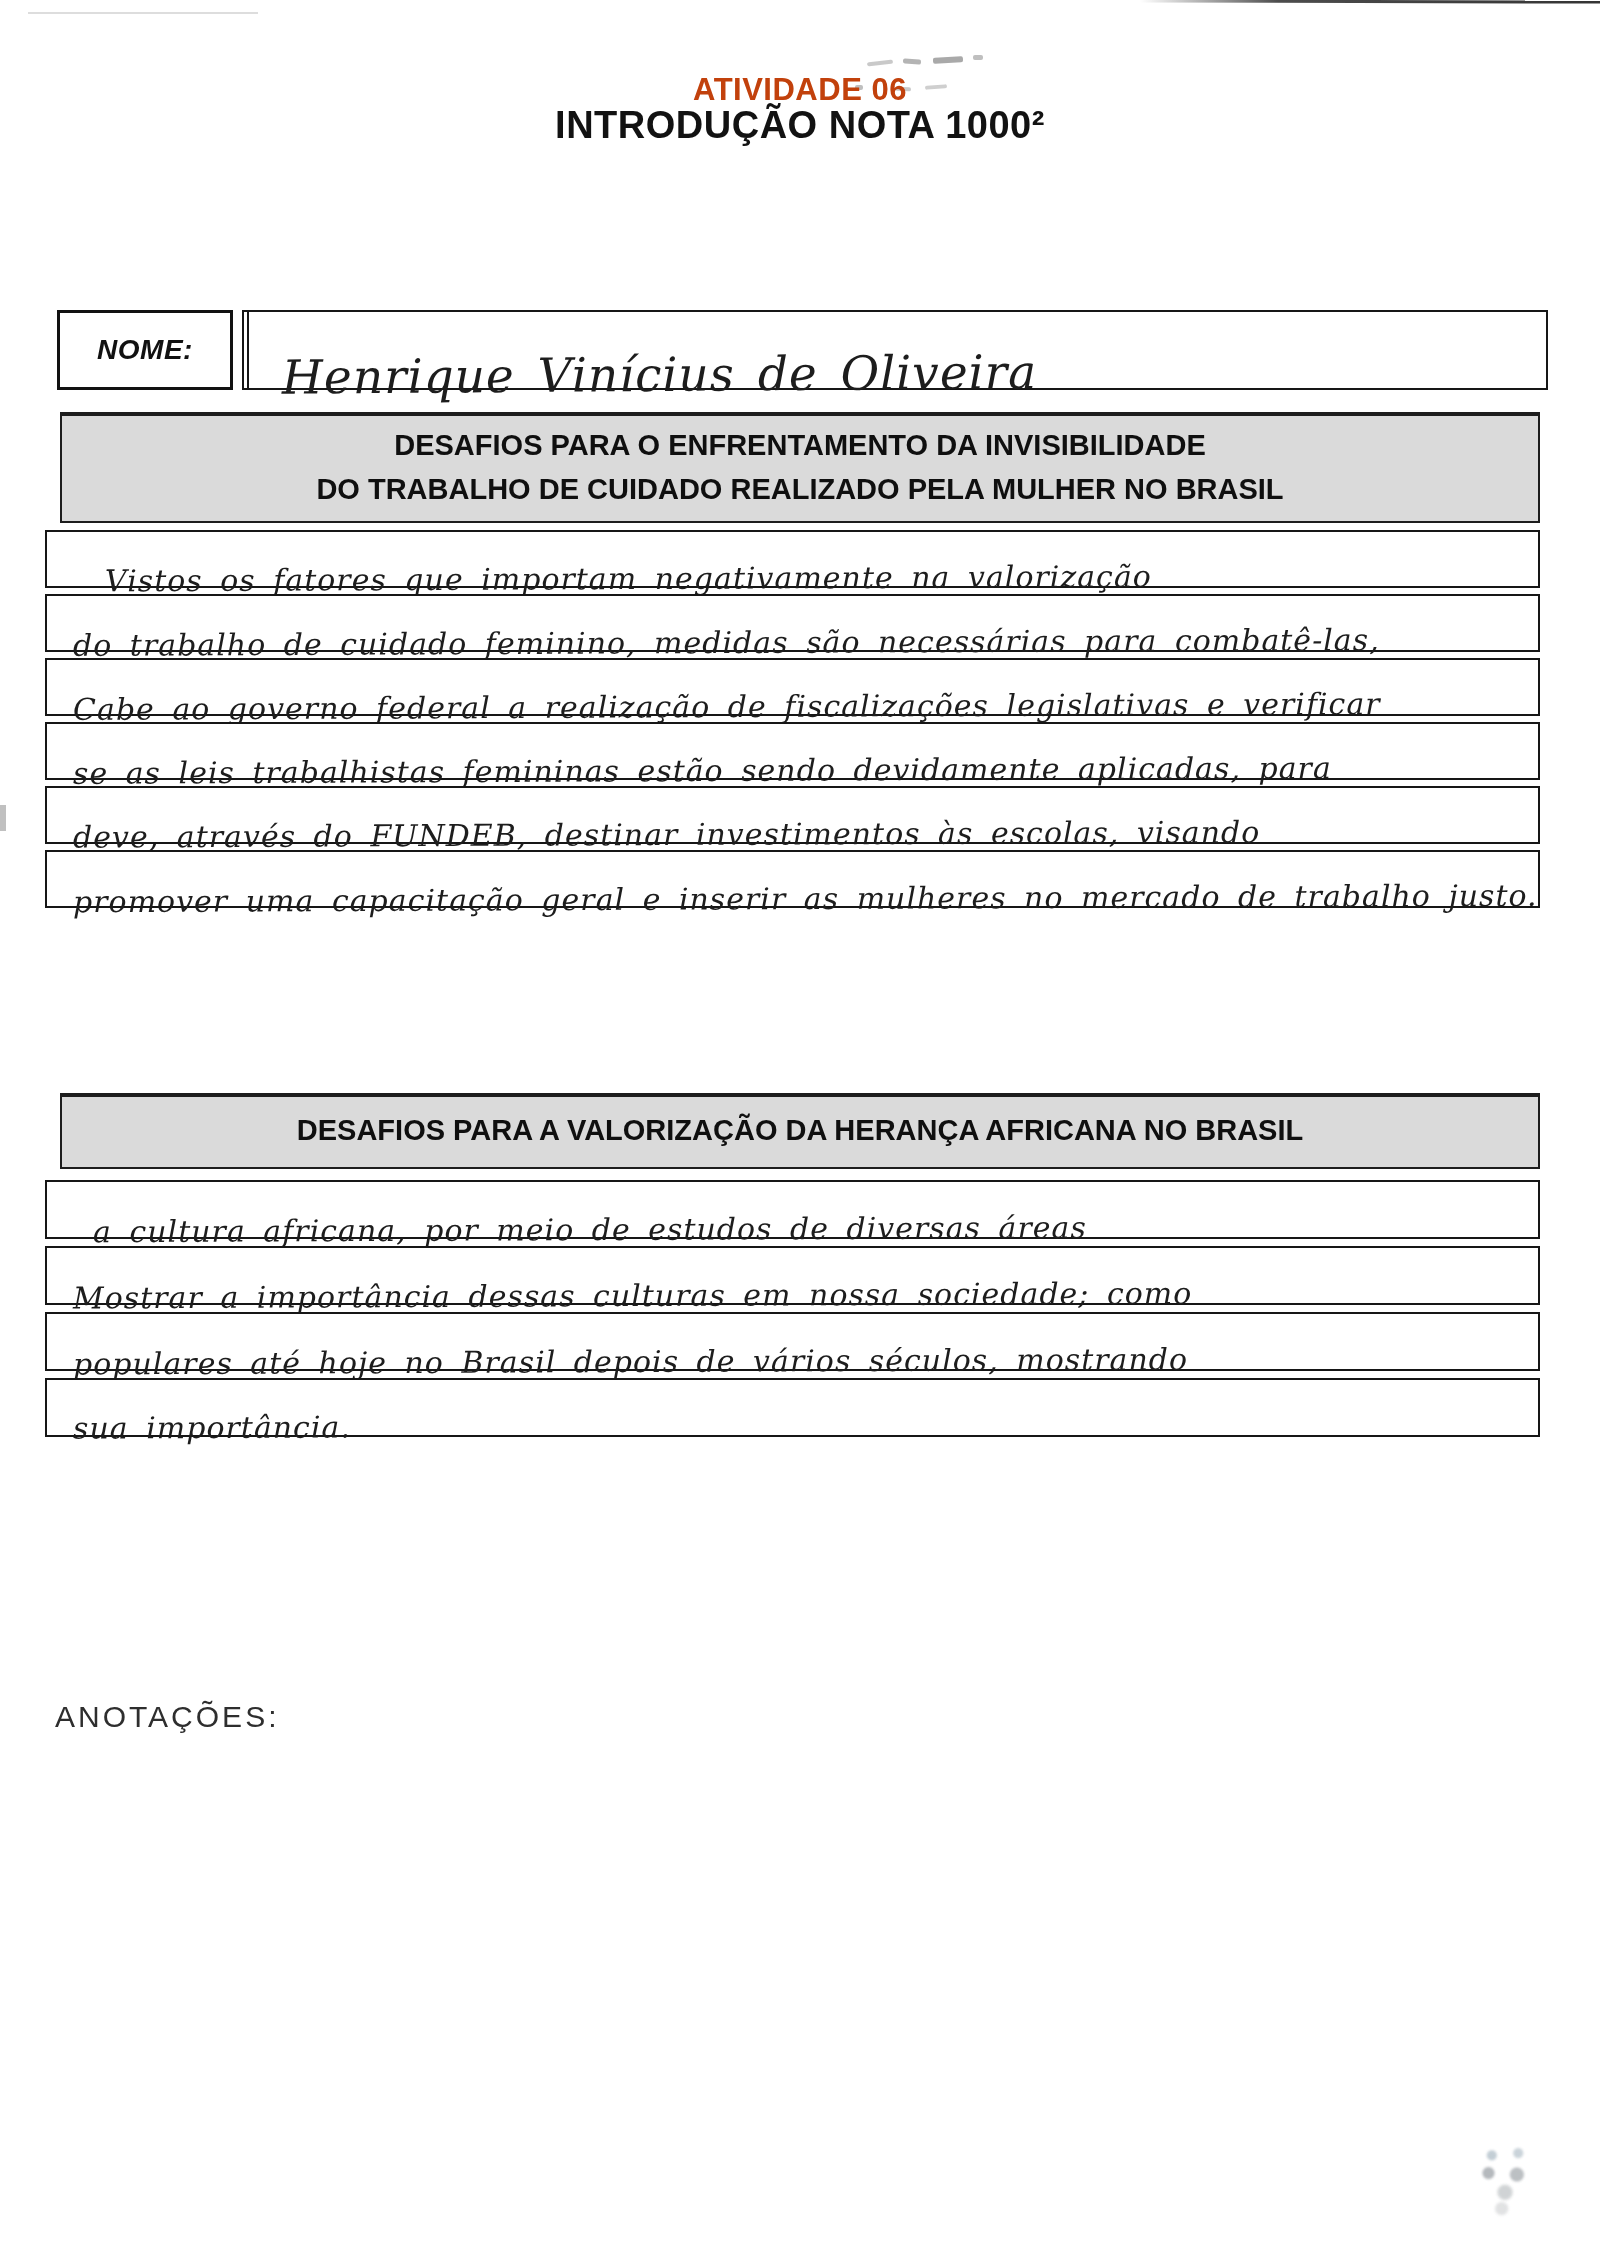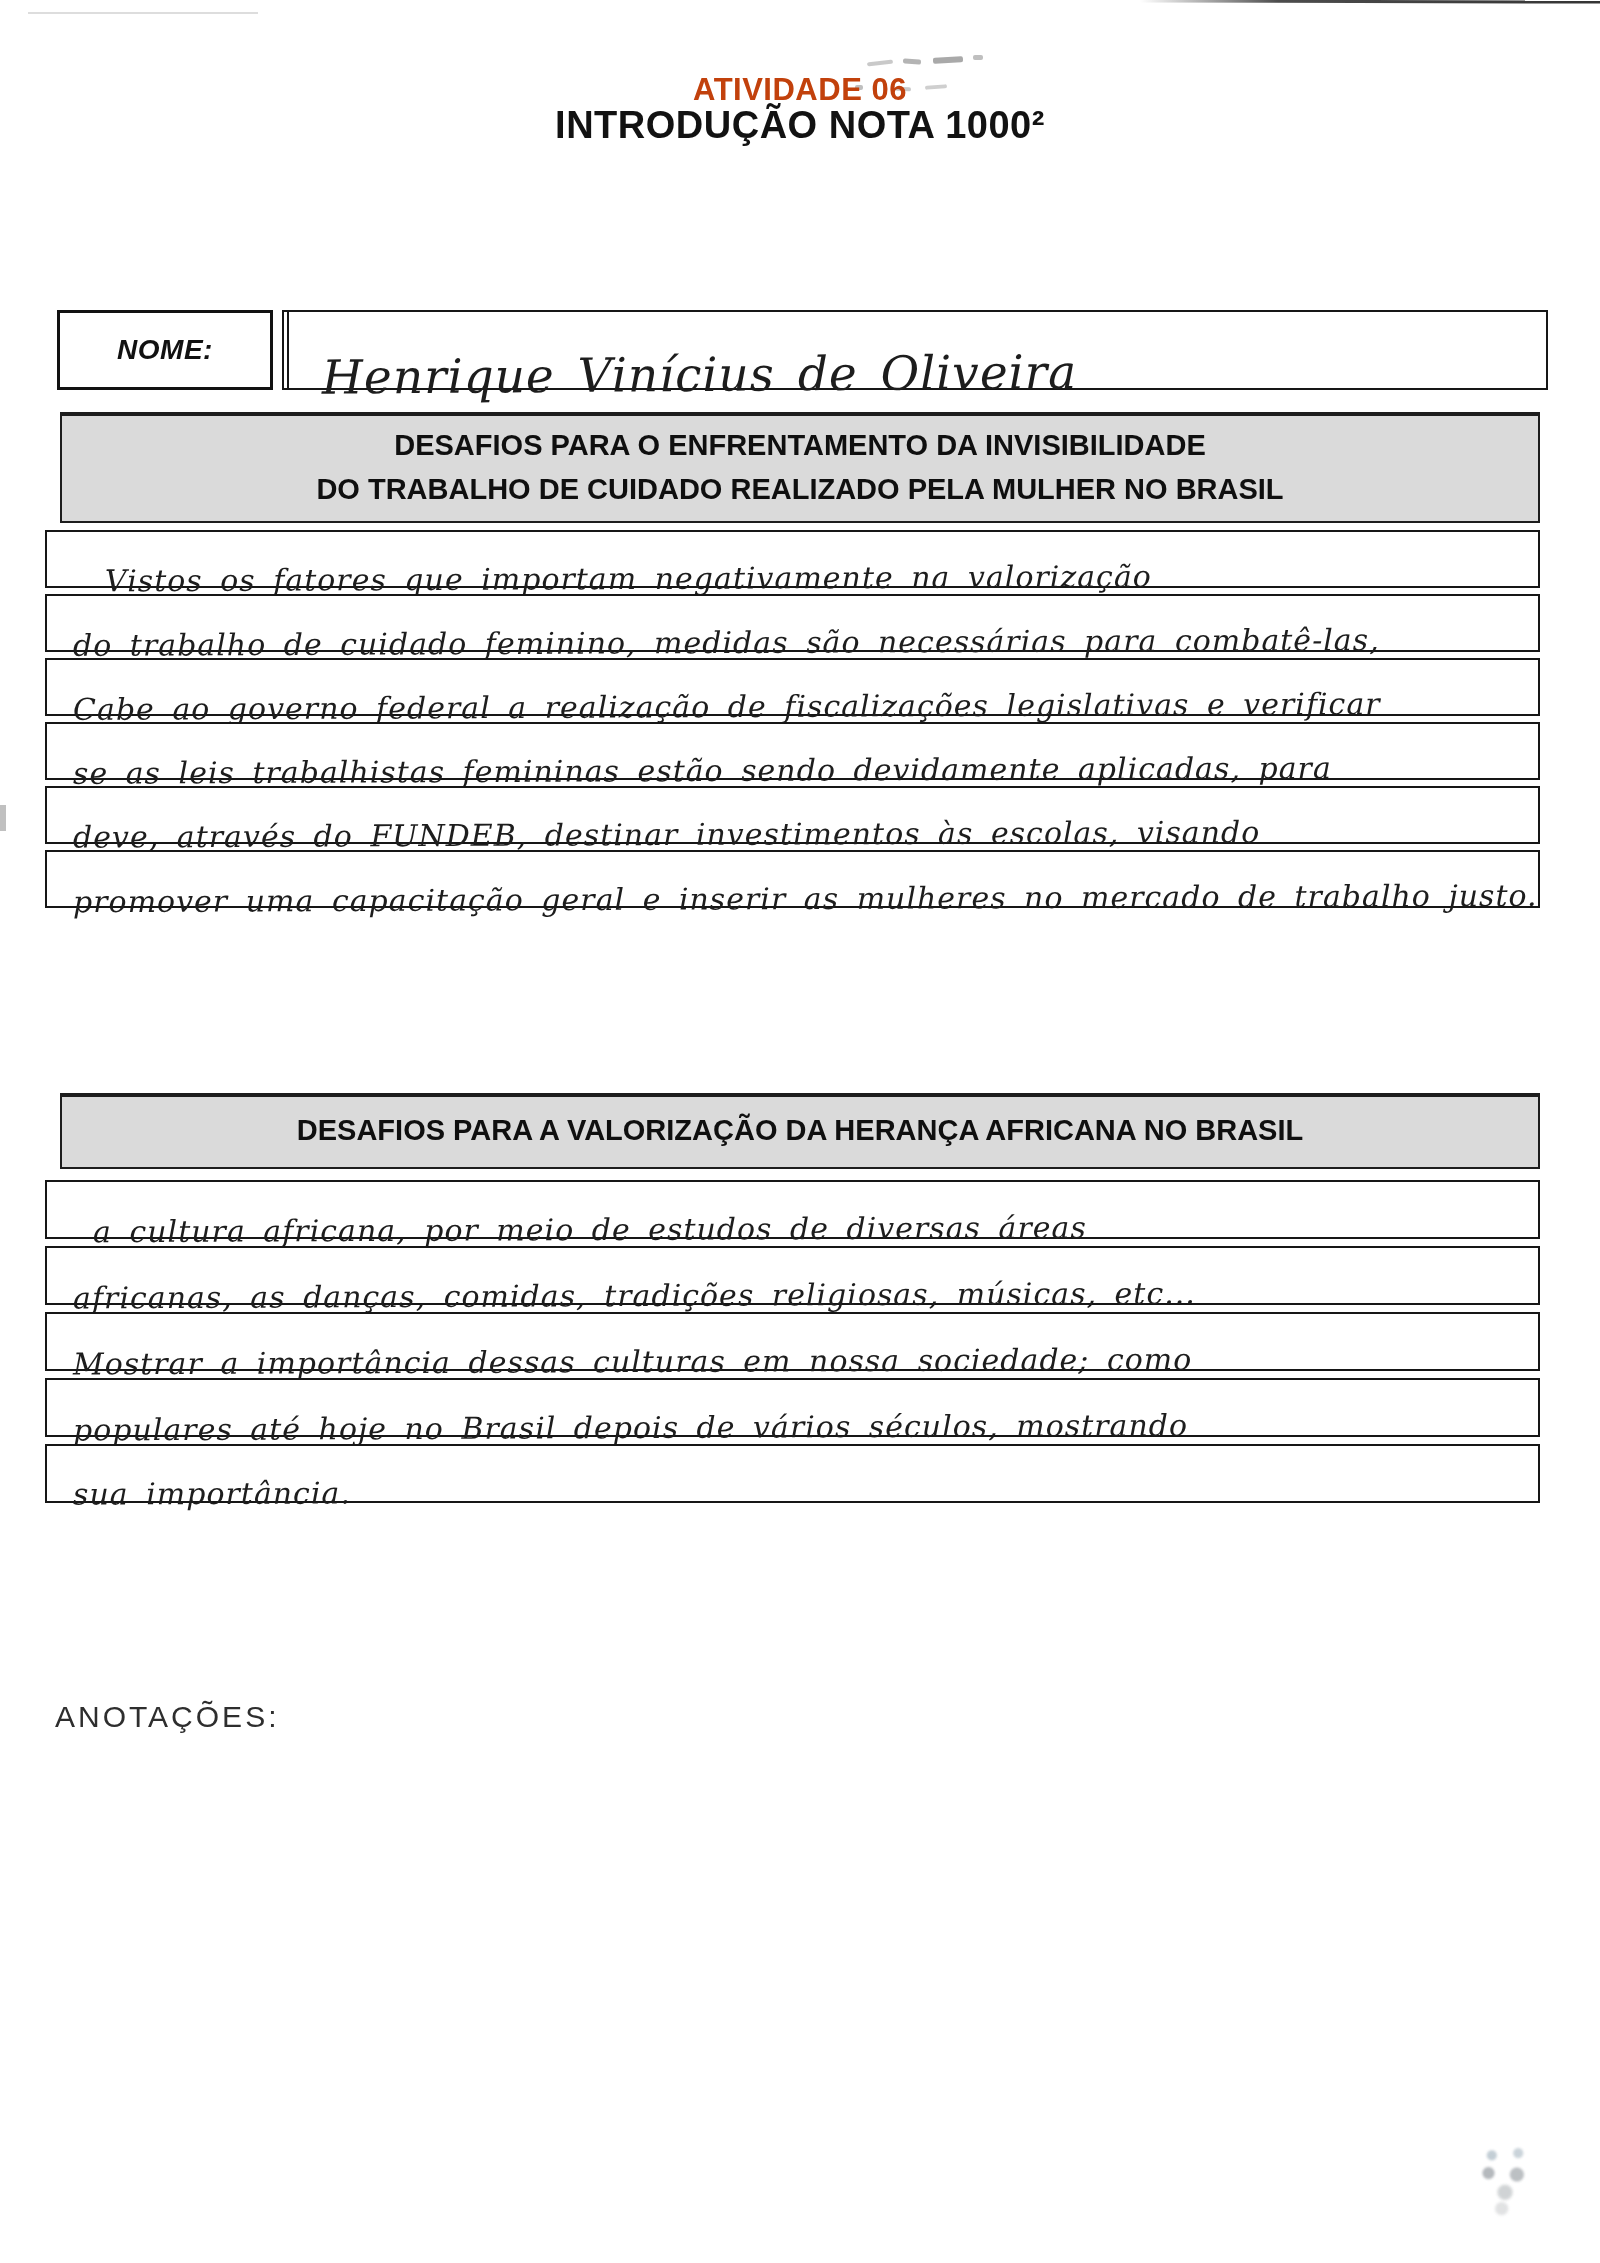--- a/index.html
+++ b/index.html
@@ -49,21 +49,21 @@
     position:absolute;top:104px;left:0;width:100%;
     text-align:center;font-weight:bold;font-size:38px;letter-spacing:.5px;color:#121212;
   }
 
   
   .name-row{
     position:absolute;top:310px;left:57px;width:1491px;height:80px;
     display:flex;align-items:stretch;
   }
   .name-label-box{
-    width:216px;border:3px solid #121212;box-sizing:border-box;
+    width:176px;border:3px solid #121212;box-sizing:border-box;
     display:flex;align-items:center;justify-content:center;
     font-style:italic;font-weight:bold;font-size:28px;letter-spacing:.5px;
     background:#fff;
   }
   .name-field-box{
     flex:1;margin-left:9px;border:2px solid #161616;box-sizing:border-box;
     position:relative;background:#fff;
   }
   .name-field-box::before{
     content:"";position:absolute;left:3px;top:0;bottom:0;width:2px;background:#161616;
@@ -165,23 +165,20 @@
 
   <div class="section-header h2">
     <div>DESAFIOS PARA A VALORIZAÇÃO DA HERANÇA AFRICANA NO BRASIL</div>
   </div>
 
   <div class="rows s2">
     <div class="rule-row">
         <span class="hw">a cultura africana, por meio de estudos de diversas áreas</span>
       </div>
     <div class="rule-row">
-        <span class="hw">africanas, as danças, comidas, tradições religiosas, músicas, etc...</span>
-      </div>
-    <div class="rule-row">
         <span class="hw">Mostrar a importância dessas culturas em nossa sociedade; como</span>
       </div>
     <div class="rule-row">
         <span class="hw">populares até hoje no Brasil depois de vários séculos, mostrando</span>
       </div>
     <div class="rule-row">
         <span class="hw">sua importância.</span>
       </div>
   </div>
 

